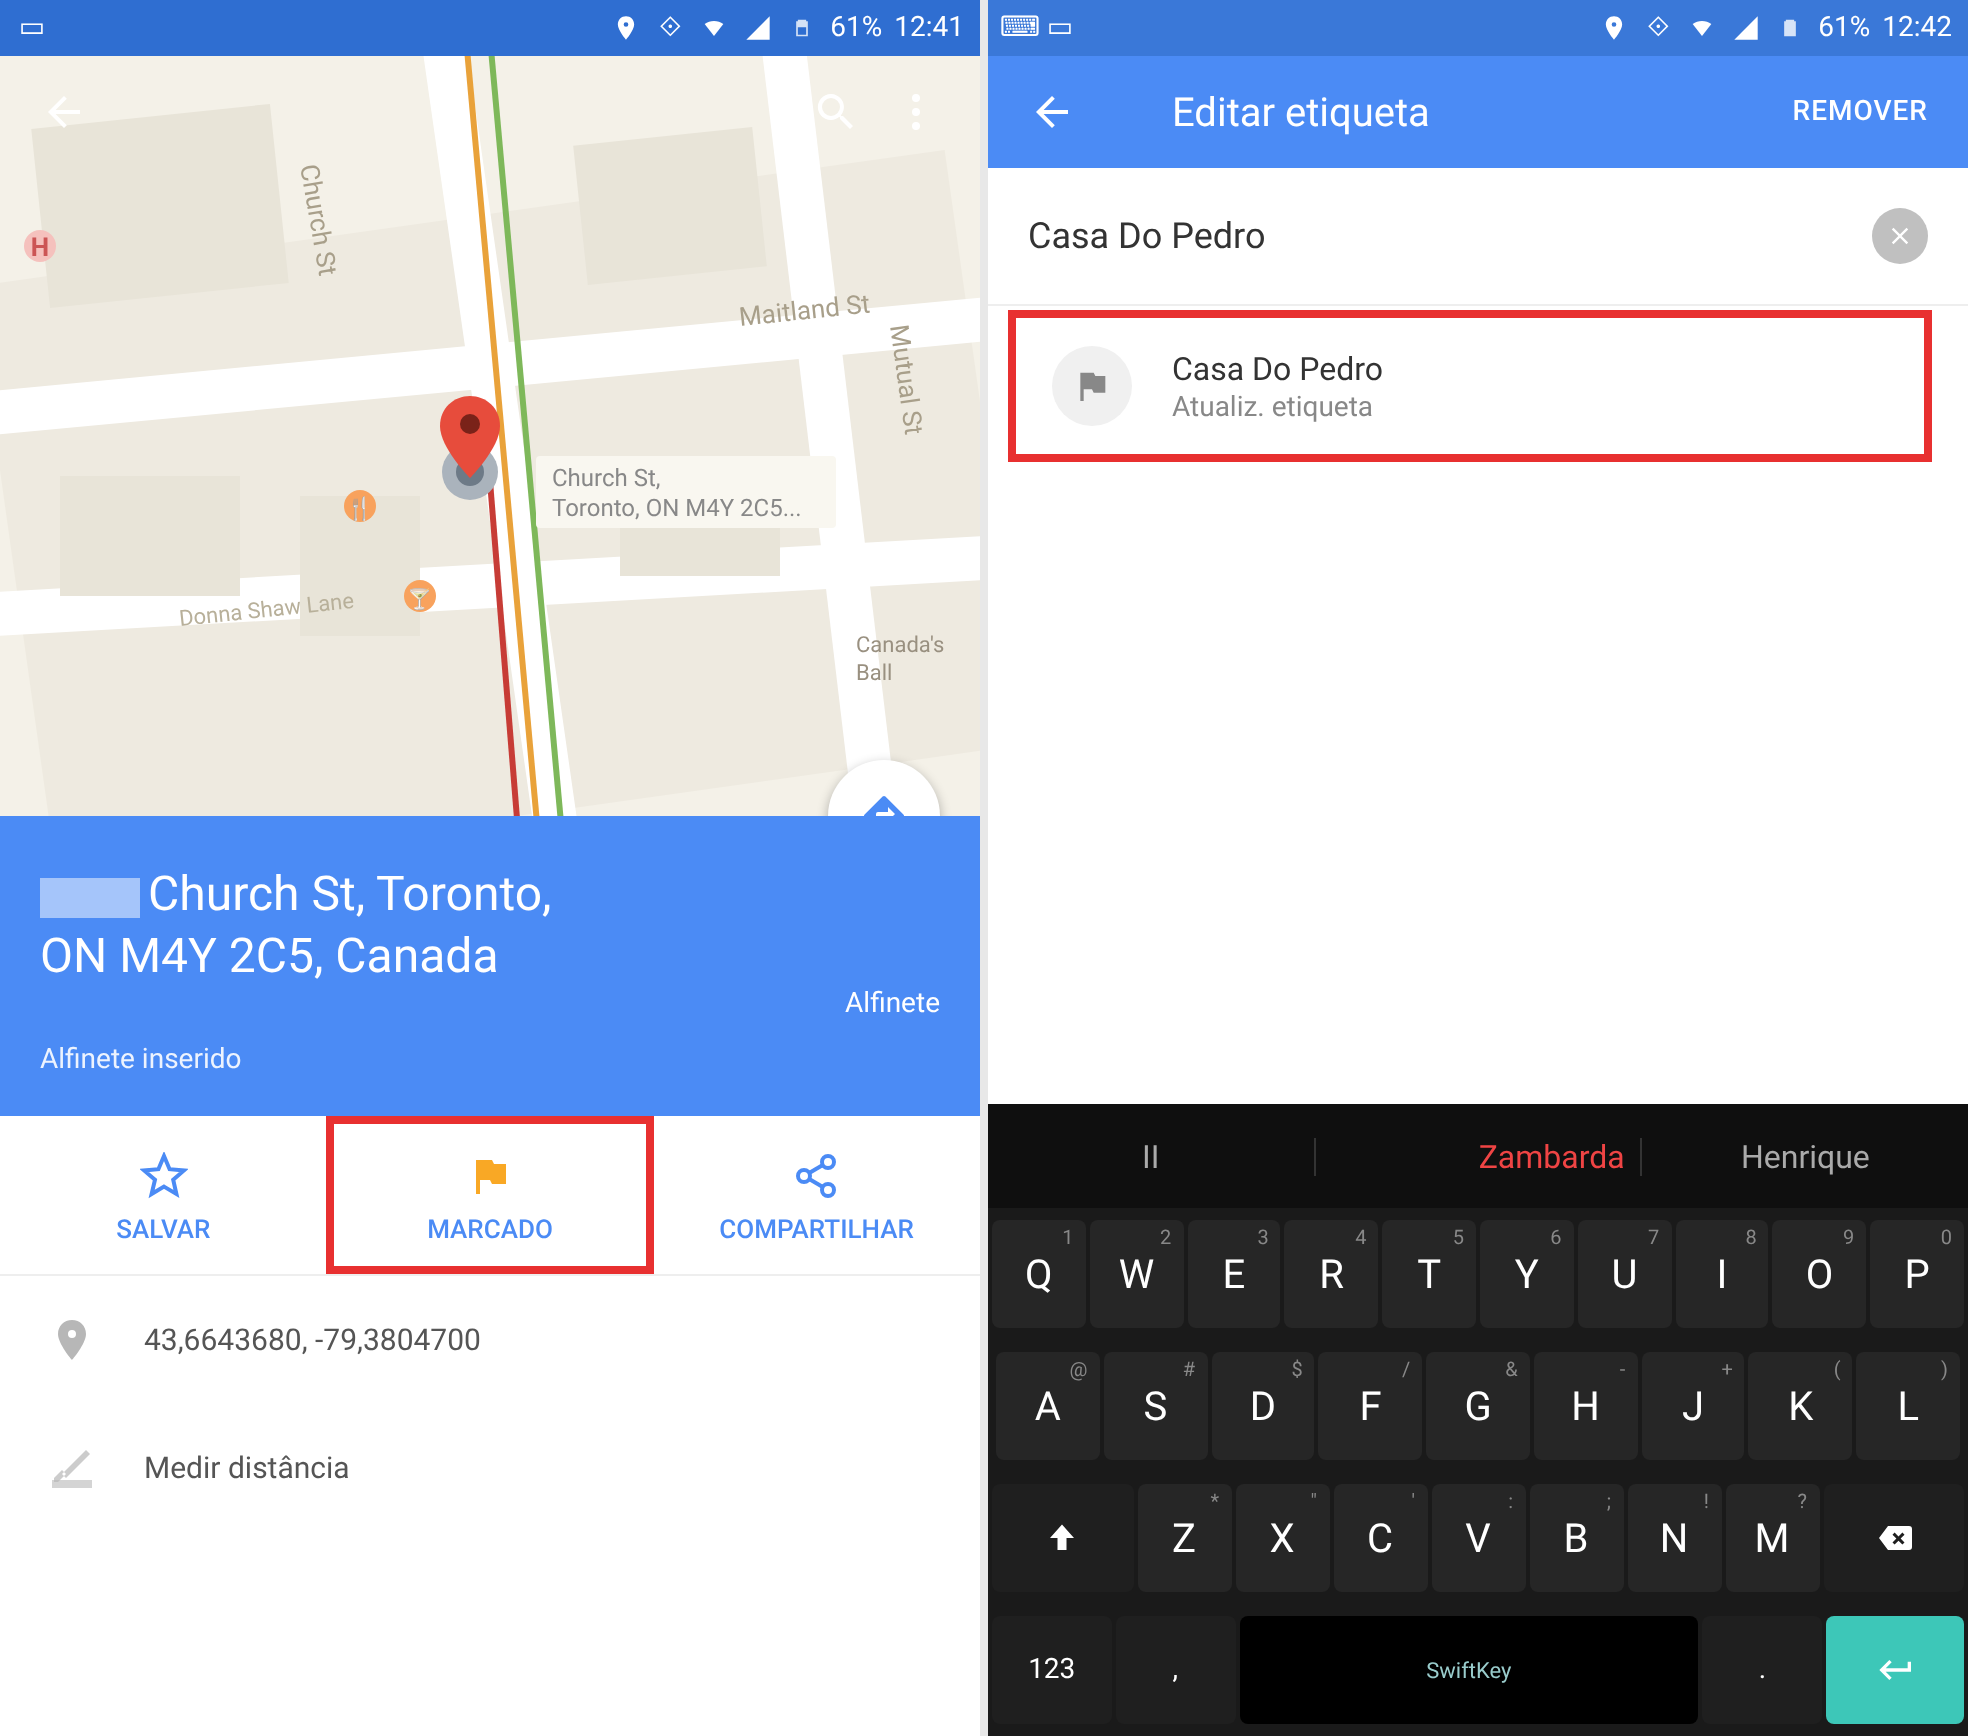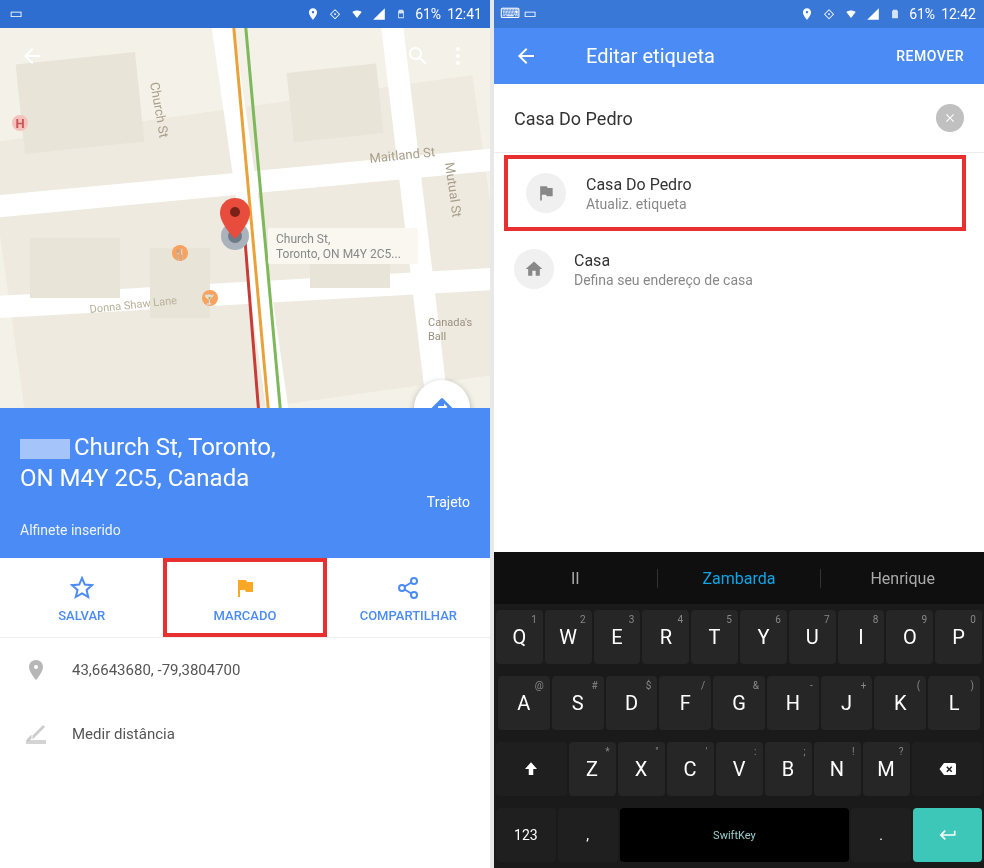--- a/index.html
+++ b/index.html
@@ -49,21 +49,21 @@
 .suggestion.highlight { outline: 4px solid #e83030; outline-offset: -2px; margin: 4px 20px 4px 12px; }
 .sugg-icon { width: 40px; height: 40px; background: #f0f0f0; border-radius: 50%; display: flex; align-items: center; justify-content: center; }
 .sugg-text { display: flex; flex-direction: column; gap: 2px; }
 .sugg-title { font-size: 16px; color: #333; }
 .sugg-sub { font-size: 14px; color: #888; }
 
 
 .keyboard { position: absolute; bottom: 0; left: 0; right: 0; background: #1a1a1a; }
 .kb-suggestions { height: 52px; background: #0f0f0f; display: flex; align-items: center; color: #aaa; font-size: 16px; }
 .kb-sugg { flex: 1; text-align: center; padding: 0 8px; }
-.kb-sugg.active { color: #0ea5e9; }
+.kb-sugg.active { color: #ef4444; text-align: right; }
 .kb-sugg.sep { border-left: 1px solid #333; border-right: 1px solid #333; }
 .kb-row { display: flex; padding: 6px 2px; gap: 2px; }
 .kb-key { flex: 1; height: 54px; background: #262626; border-radius: 4px; display: flex; align-items: center; justify-content: center; color: #fff; font-size: 20px; position: relative; cursor: pointer; }
 .kb-key .alt { position: absolute; top: 4px; right: 6px; font-size: 10px; color: #888; }
 .kb-row.r2 { padding-left: 4px; padding-right: 4px; }
 .kb-row.r3 .kb-key.wide { flex: 1.5; }
 .kb-key.shift { background: #1f1f1f; }
 .kb-key.space { flex: 5; background: #000000; }
 .kb-key.sym { flex: 1.3; background: #1f1f1f; font-size: 14px; }
 .kb-key.enter { flex: 1.5; background: #3dc7b8; }
@@ -182,21 +182,21 @@
           <path d="M21.7 11.3l-9-9a1 1 0 00-1.4 0l-9 9a1 1 0 000 1.4l9 9a1 1 0 001.4 0l9-9a1 1 0 000-1.4zM14 14.5V12h-4v3H8v-4a1 1 0 011-1h5V7.5l3.5 3.5L14 14.5z"></path>
         </svg>
     </div>
   </div>
 
   <div class="address-card">
     <div class="address-title">
       <span class="redact"></span><span>Church St, Toronto,</span><br>
       <span>ON M4Y 2C5, Canada</span>
     </div>
-    <div class="trajeto">Trajeto</div>
+    <div class="trajeto">Alfinete</div>
     <div class="address-sub">Alfinete inserido</div>
   </div>
 
   <div class="action-row">
     <div class="action-btn">
       <svg class="action-icon" viewBox="0 0 24 24" fill="#4b8bf5">
           <path d="M12 17.3L18.2 21l-1.6-7.1L22 9.2l-7.2-.6L12 2 9.2 8.6 2 9.2l5.5 4.7L5.8 21z" fill="none" stroke="#4b8bf5" stroke-width="2"></path>
         </svg>
       <span>SALVAR</span>
     </div>
@@ -288,31 +288,20 @@
       <svg width="20" height="20" viewBox="0 0 24 24" fill="#888">
           <path d="M14 6l-1-2H5v17h2v-7h5l1 2h7V6h-6z"></path>
         </svg>
     </div>
     <div class="sugg-text">
       <span class="sugg-title">Casa Do Pedro</span>
       <span class="sugg-sub">Atualiz. etiqueta</span>
     </div>
   </div>
 
-  <div class="suggestion">
-    <div class="sugg-icon">
-      <svg width="20" height="20" viewBox="0 0 24 24" fill="#888">
-          <path d="M10 20v-6h4v6h5v-8h3L12 3 2 12h3v8z"></path>
-        </svg>
-    </div>
-    <div class="sugg-text">
-      <span class="sugg-title">Casa</span>
-      <span class="sugg-sub">Defina seu endereço de casa</span>
-    </div>
-  </div>
 
   <div class="keyboard">
     <div class="kb-suggestions">
       <div class="kb-sugg">II</div>
       <div class="kb-sugg sep active">Zambarda</div>
       <div class="kb-sugg">Henrique</div>
     </div>
     <div class="kb-row" id="kbrow1">
         <div class="kb-key">Q<span class="alt">1</span></div>
         <div class="kb-key">W<span class="alt">2</span></div>

